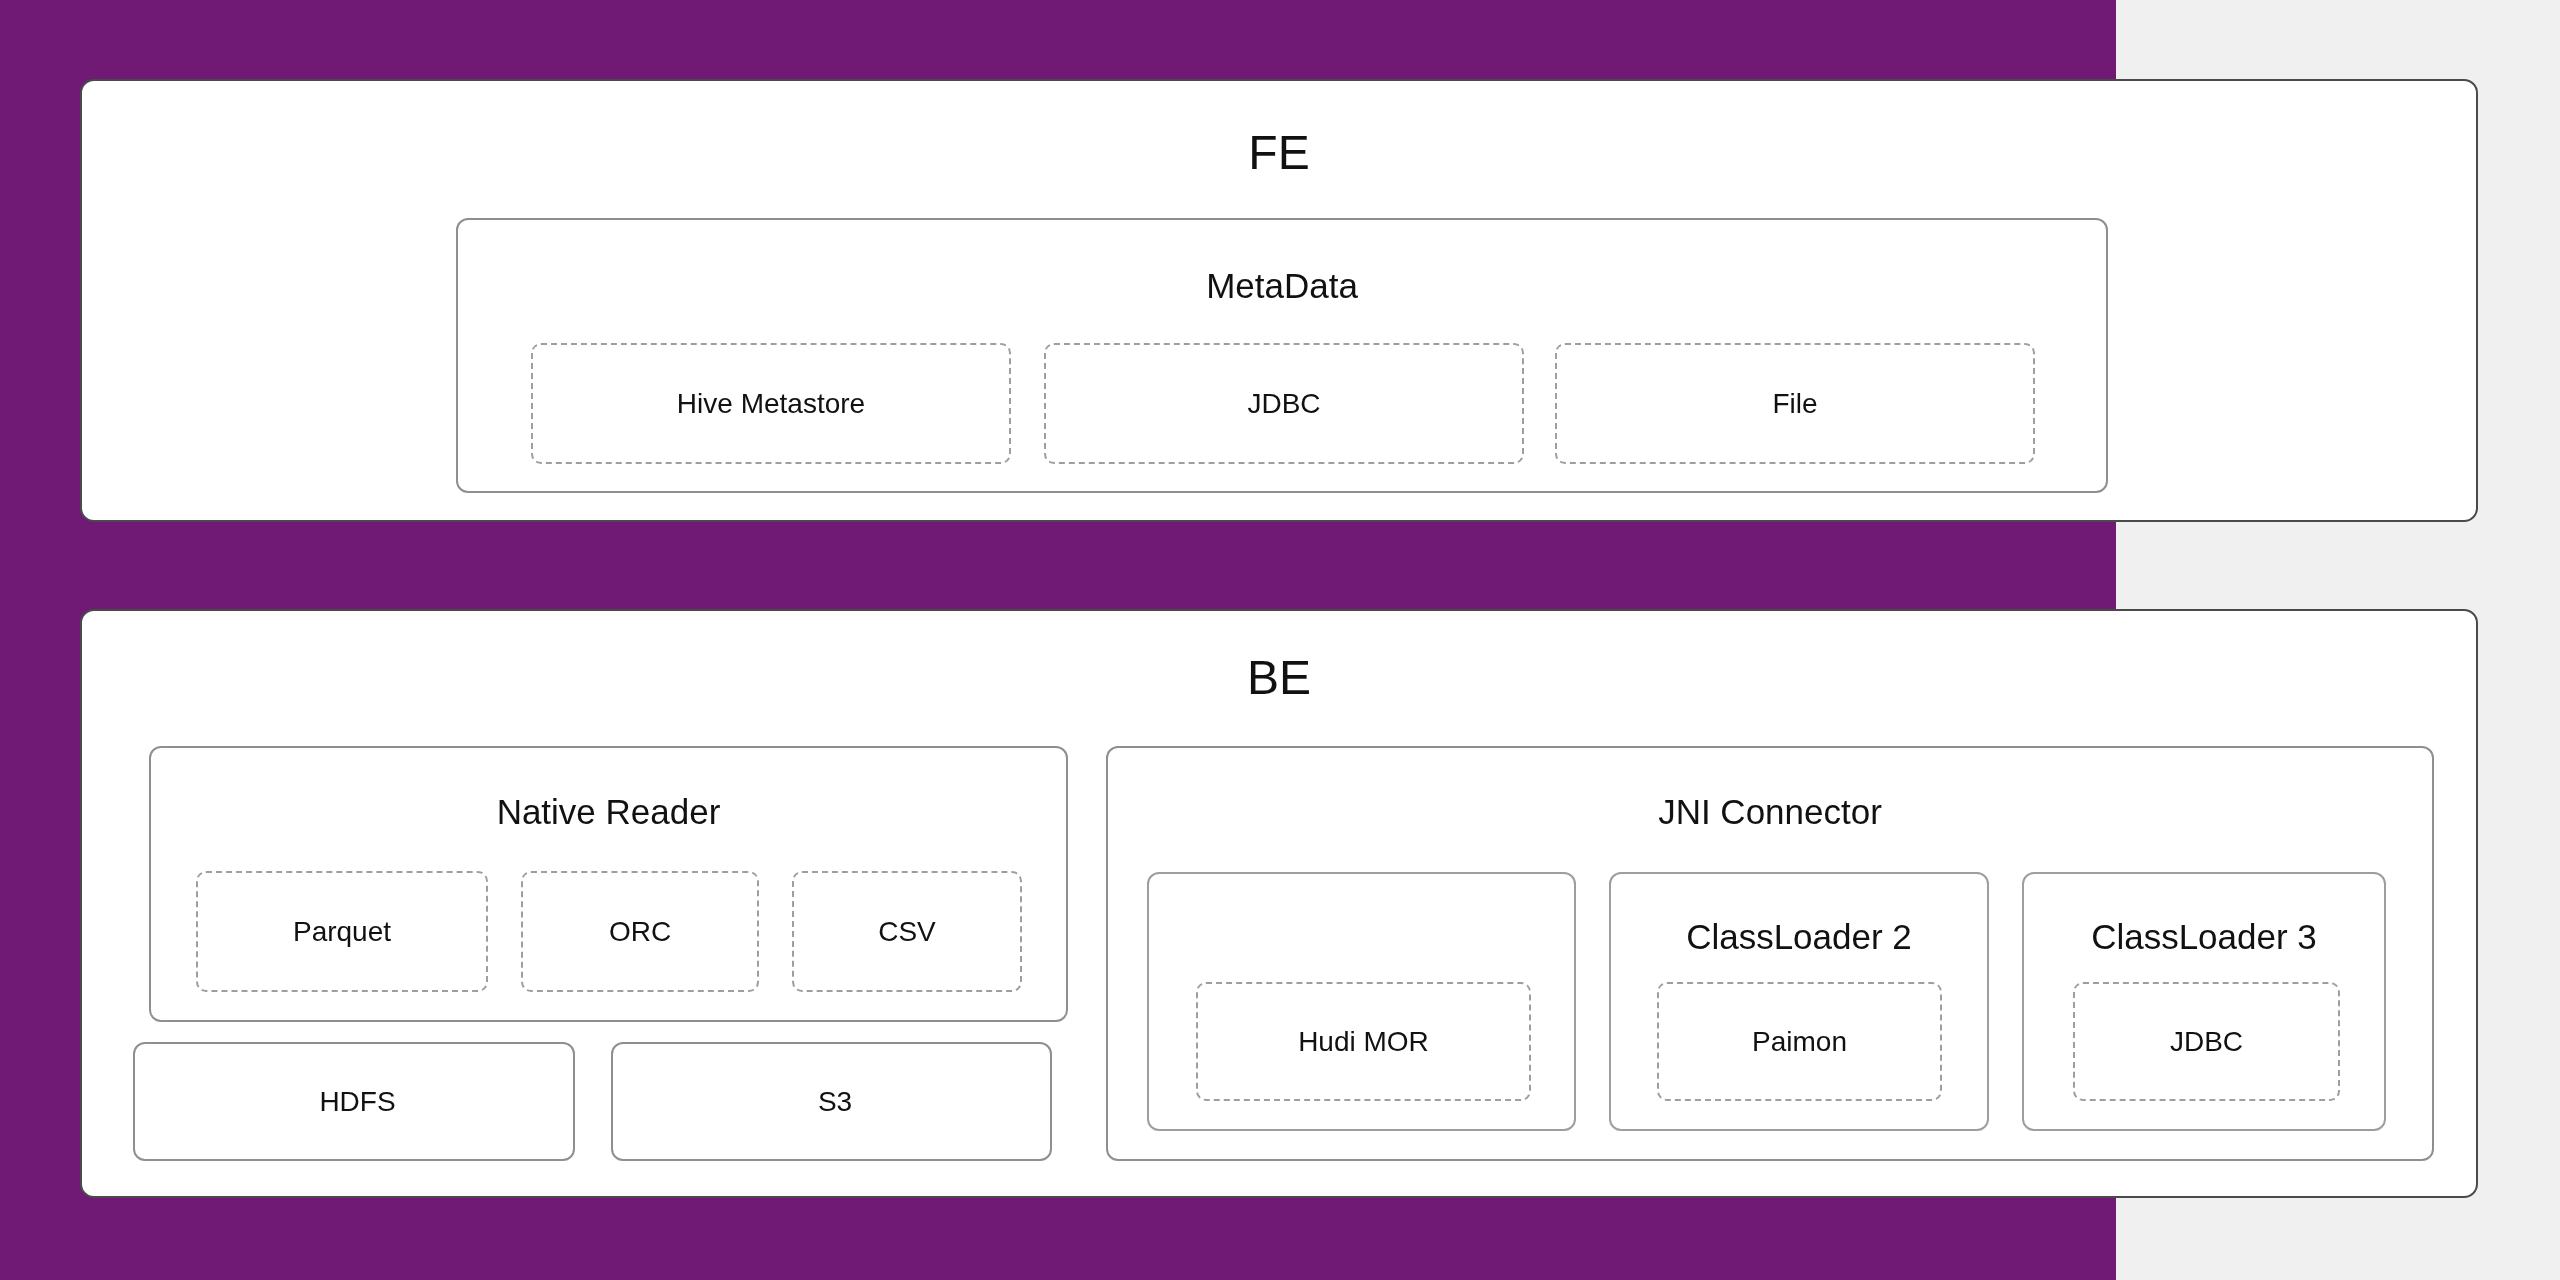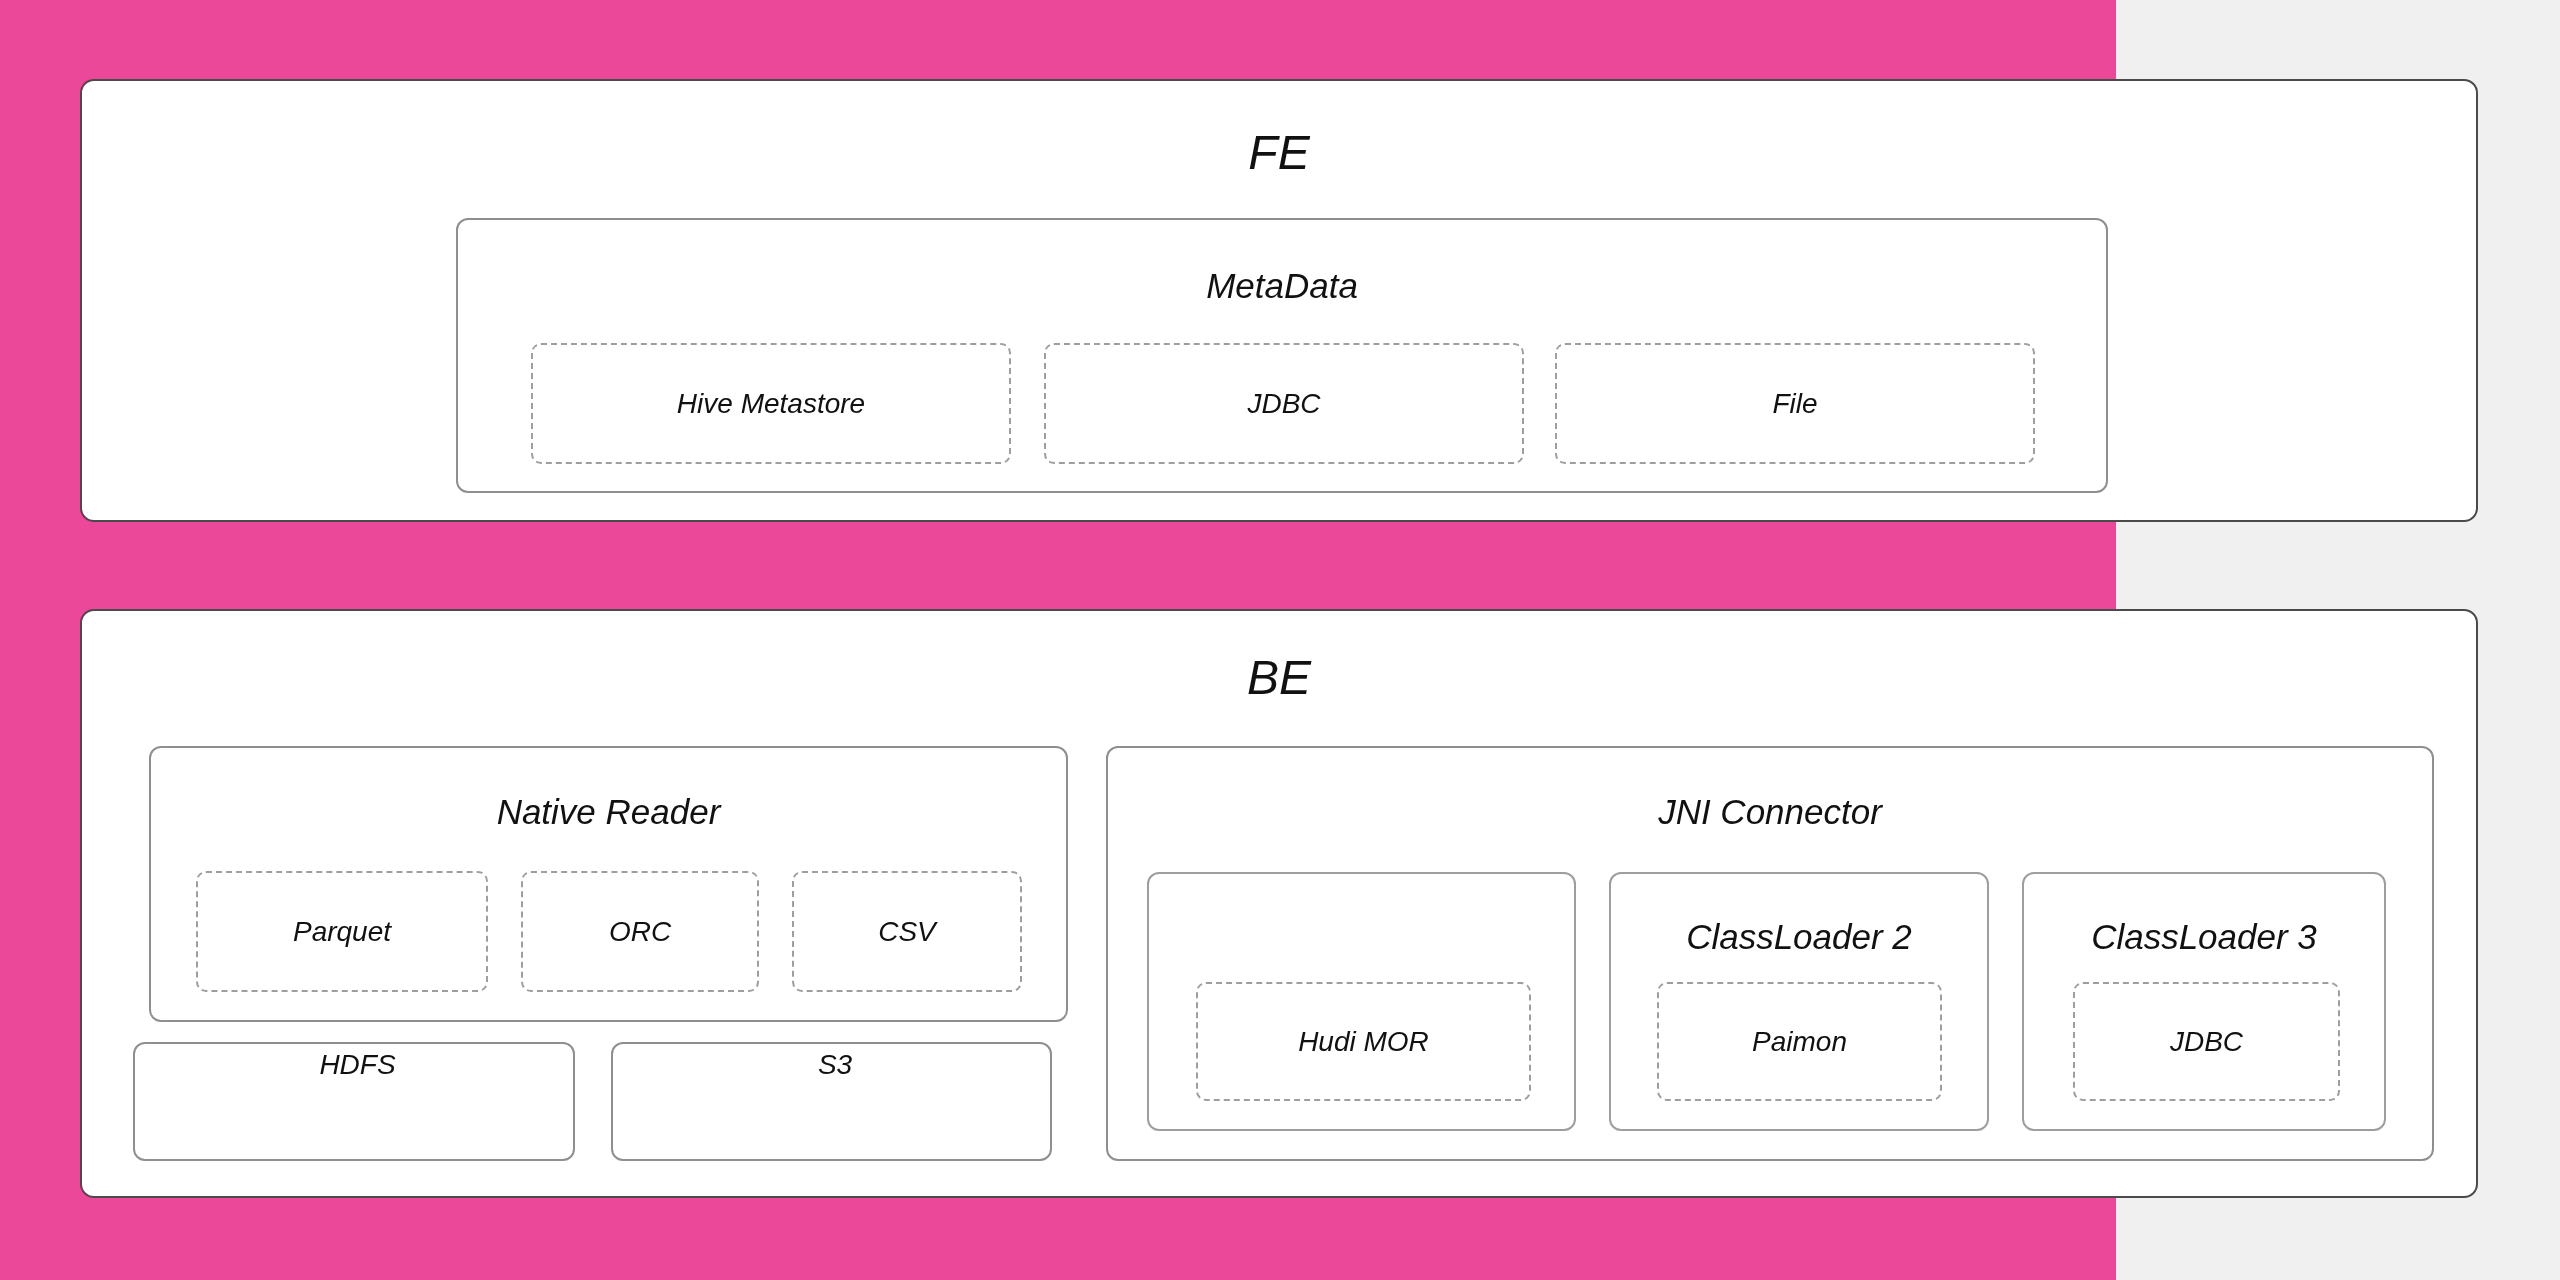--- a/index.html
+++ b/index.html
@@ -9,22 +9,21 @@
     height: 1280px;
     background: #f0f0f0;
     font-family: "Liberation Sans", "DejaVu Sans", sans-serif;
     color: #111111;
     overflow: hidden;
   }
   .canvas {
     position: relative;
     width: 2116px;
     height: 1280px;
-    background: #ec4899;
-    font-style: italic;
+    background: #701a75;
   }
   .box {
     position: absolute;
     background: #ffffff;
     box-sizing: border-box;
   }
   
   .outer-panel {
     border: 2.5px solid #4a4a4a;
     border-radius: 14px;
@@ -41,21 +40,21 @@
   
   .dashed-box {
     border: 2px dashed #9e9e9e;
     border-radius: 10px;
     display: flex;
     align-items: center;
     justify-content: center;
   }
   .solid-leaf {
     display: flex;
-    align-items: flex-start;
+    align-items: center;
     justify-content: center;
     padding-left: 7px;
   }
   .title {
     position: absolute;
     left: 0;
     width: 100%;
     text-align: center;
     white-space: nowrap;
   }

